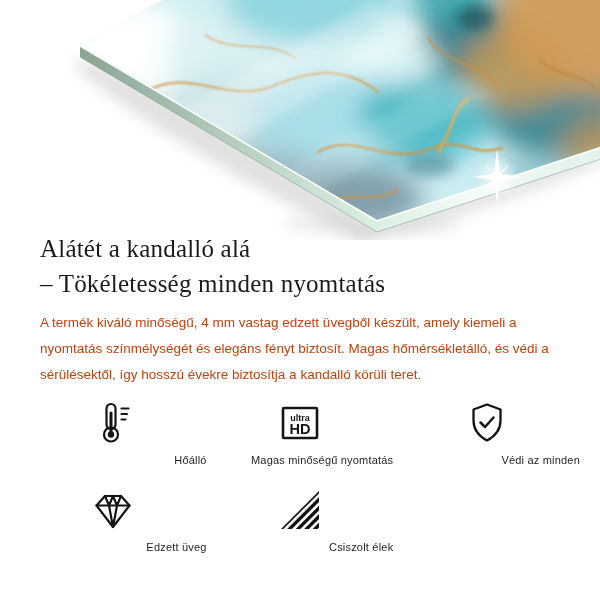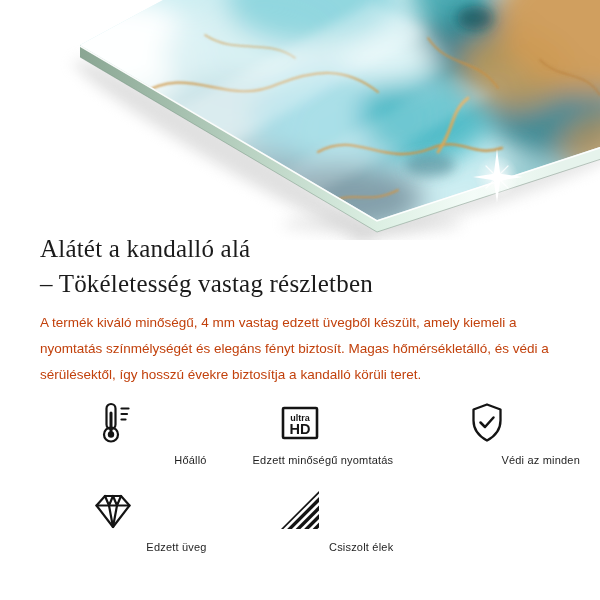--- a/index.html
+++ b/index.html
@@ -119,21 +119,21 @@
         <circle cx="497" cy="177" r="22" fill="url(#glowGrad)"></circle>
         <path d="M497 149 L500.2 173.8 L523 177 L500.2 180.2 L497 203 L493.8 180.2 L473 177 L493.8 173.8 Z" fill="#ffffff" filter="url(#blurXS)"></path>
         <path d="M486 166 L508 188 M508 166 L486 188" stroke="#ffffff" stroke-width="1.2" opacity="0.75" stroke-linecap="round"></path>
       </g>
     </svg>
   </div>
 
   <div class="text-block">
     <h1 class="headline">
       <span style="display:block">Alátét a kandalló alá</span>
-      <span style="display:block">– Tökéletesség vastag részletben</span>
+      <span style="display:block">– Tökéletesség minden nyomtatás</span>
     </h1>
     <p class="description">A termék kiváló minőségű, 4 mm vastag edzett üvegből készült, amely kiemeli a nyomtatás színmélységét és elegáns fényt biztosít. Magas hőmérsékletálló, és védi a sérülésektől, így hosszú évekre biztosítja a kandalló körüli teret.</p>
   </div>
 
   <div class="features">
 
     <div class="feature">
       <svg class="ic" viewBox="0 0 48 48" fill="none" stroke="#141414" stroke-width="2.2" stroke-linecap="round" stroke-linejoin="round">
         <rect x="17.5" y="5" width="9" height="25" rx="4.5"></rect>
         <circle cx="22" cy="35.5" r="7"></circle>
@@ -145,21 +145,21 @@
       </svg>
       <span class="lbl">Hőálló</span>
     </div>
 
     <div class="feature">
       <svg class="ic" viewBox="0 0 48 48">
         <rect x="7" y="9" width="34" height="30" rx="1" fill="none" stroke="#141414" stroke-width="2.6"></rect>
         <text x="24" y="21.5" text-anchor="middle" fill="#141414" class="hd-top">ultra</text>
         <text x="24" y="35" text-anchor="middle" fill="#141414" class="hd-bot">HD</text>
       </svg>
-      <span class="lbl">Edzett minőségű nyomtatás</span>
+      <span class="lbl">Magas minőségű nyomtatás</span>
     </div>
 
     <div class="feature">
       <svg class="ic" viewBox="0 0 48 48" fill="none" stroke="#141414" stroke-width="2.3" stroke-linecap="round" stroke-linejoin="round">
         <path d="M24 5.5 L37.5 10.5 L37.5 21.5 C37.5 31 31.5 37.5 24 41.5 C16.5 37.5 10.5 31 10.5 21.5 L10.5 10.5 Z"></path>
         <path d="M17.5 23.5 L22 28 L30.5 18.5" stroke-width="2.5"></path>
       </svg>
       <span class="lbl">Védi az minden</span>
     </div>
 

